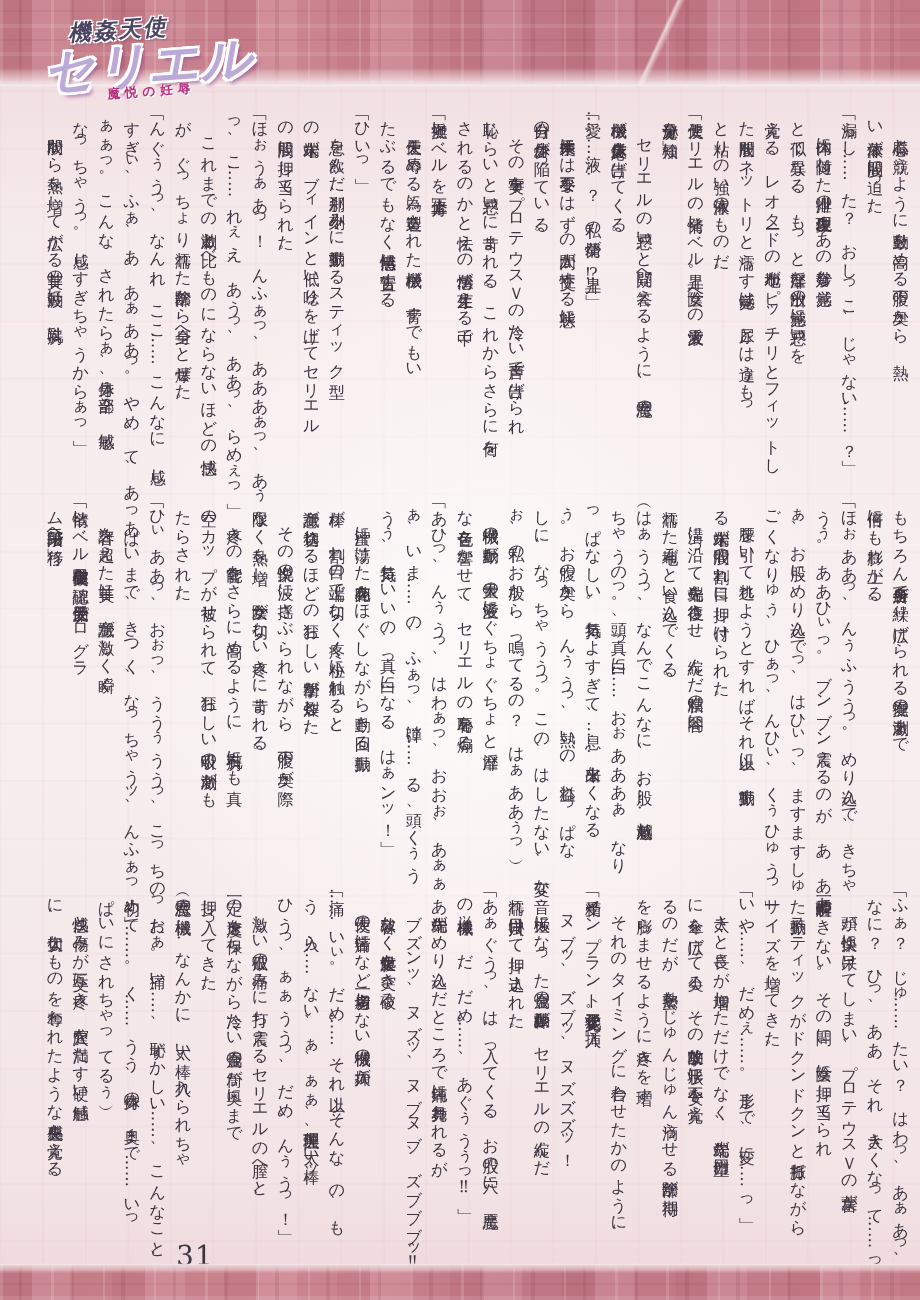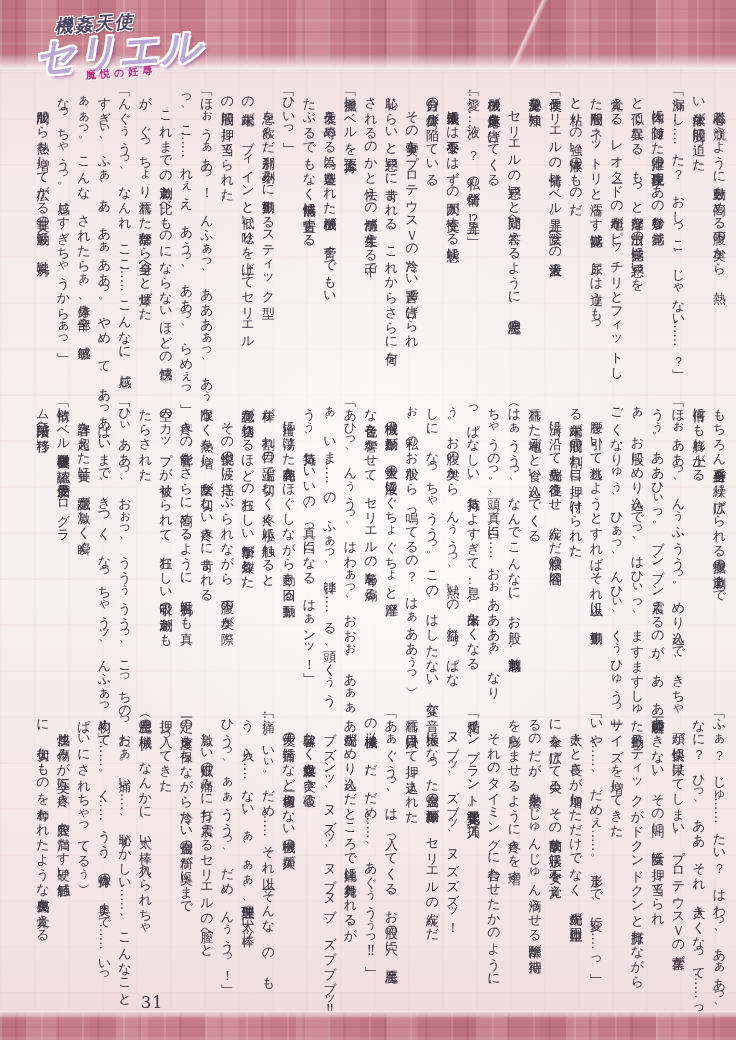--- a/index.html
+++ b/index.html
@@ -39,21 +39,21 @@
       color:#b5317e;text-shadow:-1px 0 0 #f6cfe0,1px 1px 0 #fff;}
   
   .band{position:absolute;right:7px;width:700px;height:302px;
       writing-mode:vertical-rl;-webkit-writing-mode:vertical-rl;
       color:#3c3540;font-size:13px;}
   .band p{margin:0;line-height:20.5px;white-space:nowrap;letter-spacing:.2px;}
   #band1{top:88px;}
   #band2{top:399px;}
   #band3{top:710px;}
   
-  #pagenum{position:absolute;left:141px;top:993px;font-size:16px;color:#3c3540;letter-spacing:1px;}
+  #pagenum{position:absolute;left:141px;top:993px;font-size:22px;color:#3c3540;letter-spacing:1px;}
 </style>
 </head>
 <body>
 
 <div id="page">
 
   <div id="banner-top" class="banner"></div>
 
   <div id="logo">
     <div class="l1">機姦天使</div>

